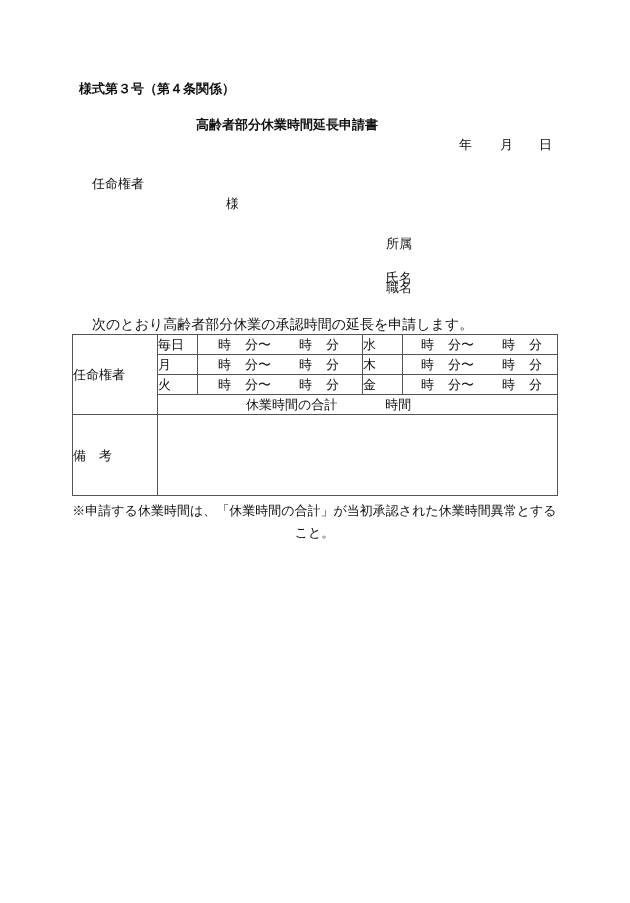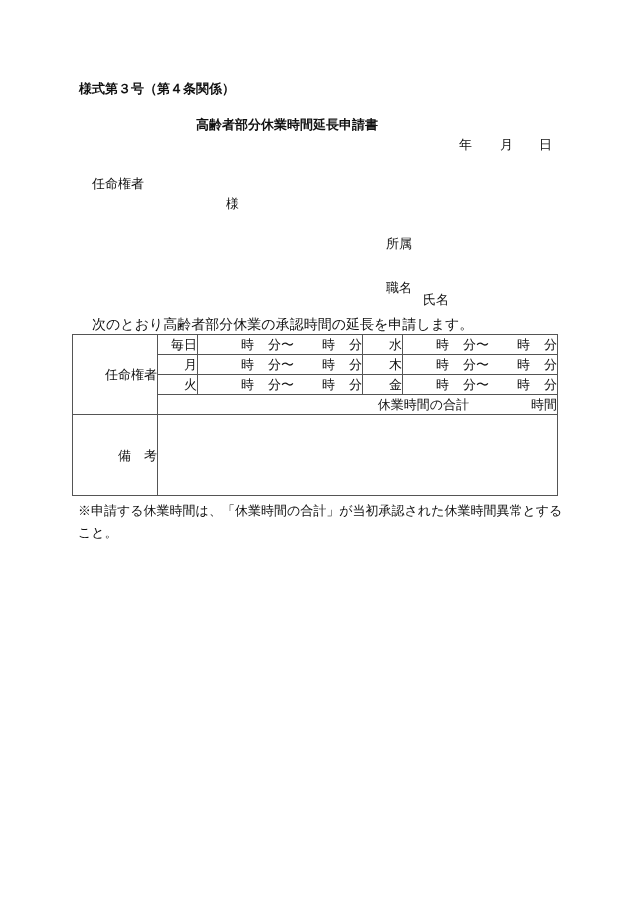--- a/index.html
+++ b/index.html
@@ -8,44 +8,44 @@
     font-family: "DejaVu Serif", "Liberation Serif", serif; color:#111;
     font-size:13px;
   }
   .abs { position:absolute; white-space:nowrap; line-height:16px; }
   table.form {
     position:absolute; left:72px; top:334px; width:485px;
     border-collapse:collapse; table-layout:fixed; font-size:13px;
   }
   table.form td {
     border:1px solid #555; padding:0; height:19px; line-height:19px;
-    text-align:right; vertical-align:middle; white-space:nowrap;font-family:Liberation Serif, serif;
+    text-align:left; vertical-align:middle; white-space:nowrap;font-family:Liberation Serif, serif;
   }
   td.ts { text-align:left; padding-left:0; }
   .ts span { display:inline-block; }
-  .note { position:absolute; left:78px; top:500px; width:485px; font-size:13px; line-height:22px; white-space:normal; }
+  .note { position:absolute; left:72px; top:500px; width:485px; font-size:13px; line-height:22px; white-space:normal;text-align:center; }
 </style>
 </head>
 <body>
 
 <div class="abs" style="left:79px;top:81px;font-weight:bold;">様式第３号（第４条関係）</div>
 <div class="abs" style="left:196px;top:117px;font-weight:bold;">高齢者部分休業時間延長申請書</div>
 
 <div>
   <div class="abs" style="left:459px;top:137px;">年</div>
   <div class="abs" style="left:500px;top:137px;">月</div>
   <div class="abs" style="left:539px;top:137px;">日</div>
 </div>
 
 <div class="abs" style="left:92px;top:176px;">任命権者</div>
 <div class="abs" style="left:226px;top:196px;">様</div>
 
 <div class="abs" style="left:386px;top:236px;">所属</div>
 <div class="abs" style="left:386px;top:256px;margin-top:24px;">職名</div>
-<div class="abs" style="left:386px;top:292px;margin-left:37px;">氏名</div>
+<div class="abs" style="left:386px;top:270px;">氏名</div>
 
 <div class="abs" style="left:92px;top:316px;font-size:14px;">次のとおり高齢者部分休業の承認時間の延長を申請します。</div>
 
 <table class="form">
   <colgroup>
     <col style="width:85px">
       <col style="width:40px">
       <col style="width:165px">
     <col style="width:40px">
       <col style="width:155px">
@@ -77,21 +77,21 @@
     <td class="ts">
       <span style="margin-left:20px">時</span><span style="margin-left:14px">分〜</span><span style="margin-left:28px">時</span><span style="margin-left:14px">分</span>
     </td>
     <td>金</td>
     <td class="ts">
       <span style="margin-left:18px">時</span><span style="margin-left:14px">分〜</span><span style="margin-left:28px">時</span><span style="margin-left:14px">分</span>
     </td>
   </tr>
   <tr>
     <td colspan="4" class="ts">
-      <span style="margin-left:58px">休業時間の合計</span><span style="margin-left:62px">時間</span>
+      <span style="margin-left:88px">休業時間の合計</span><span style="margin-left:48px">時間</span>
     </td>
   </tr>
   <tr>
     <td style="height:80px;margin-left:12px;">備　考</td>
     <td colspan="4" style="height:80px;"></td>
   </tr>
 </tbody>
   </table>
 
 <div class="note">※申請する休業時間は、「休業時間の合計」が当初承認された休業時間異常とすること。</div>

